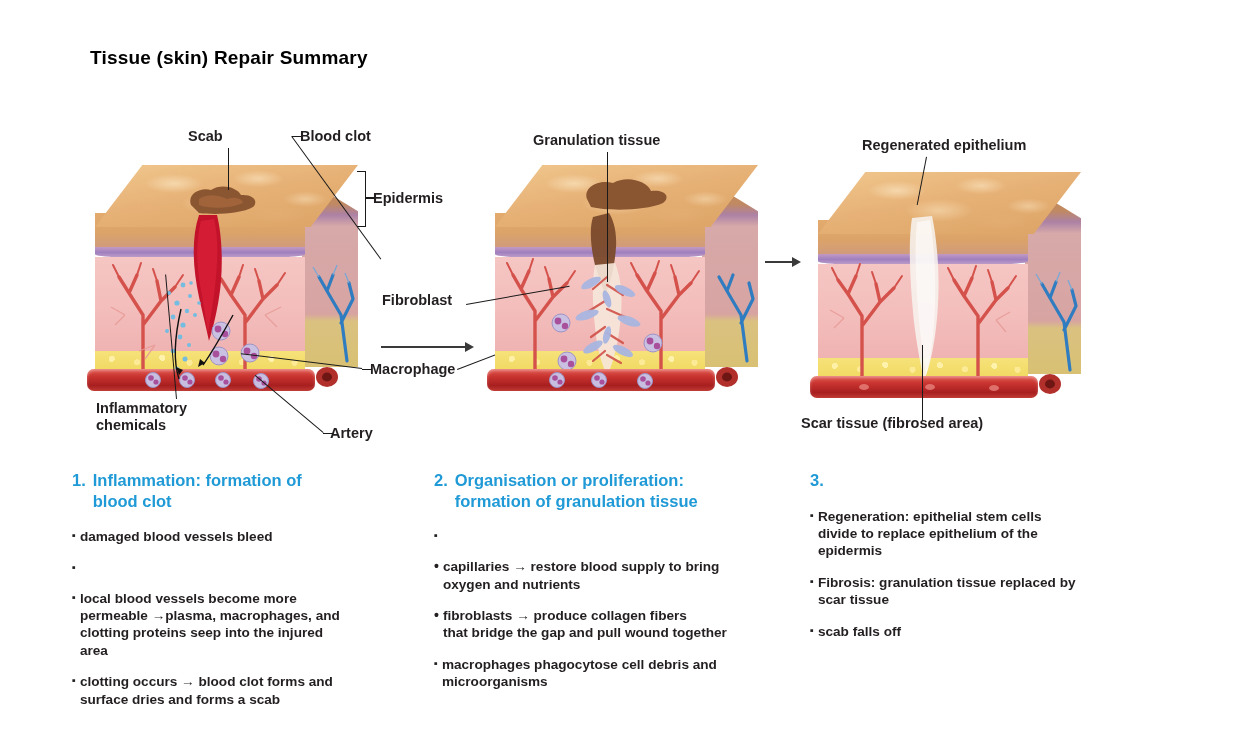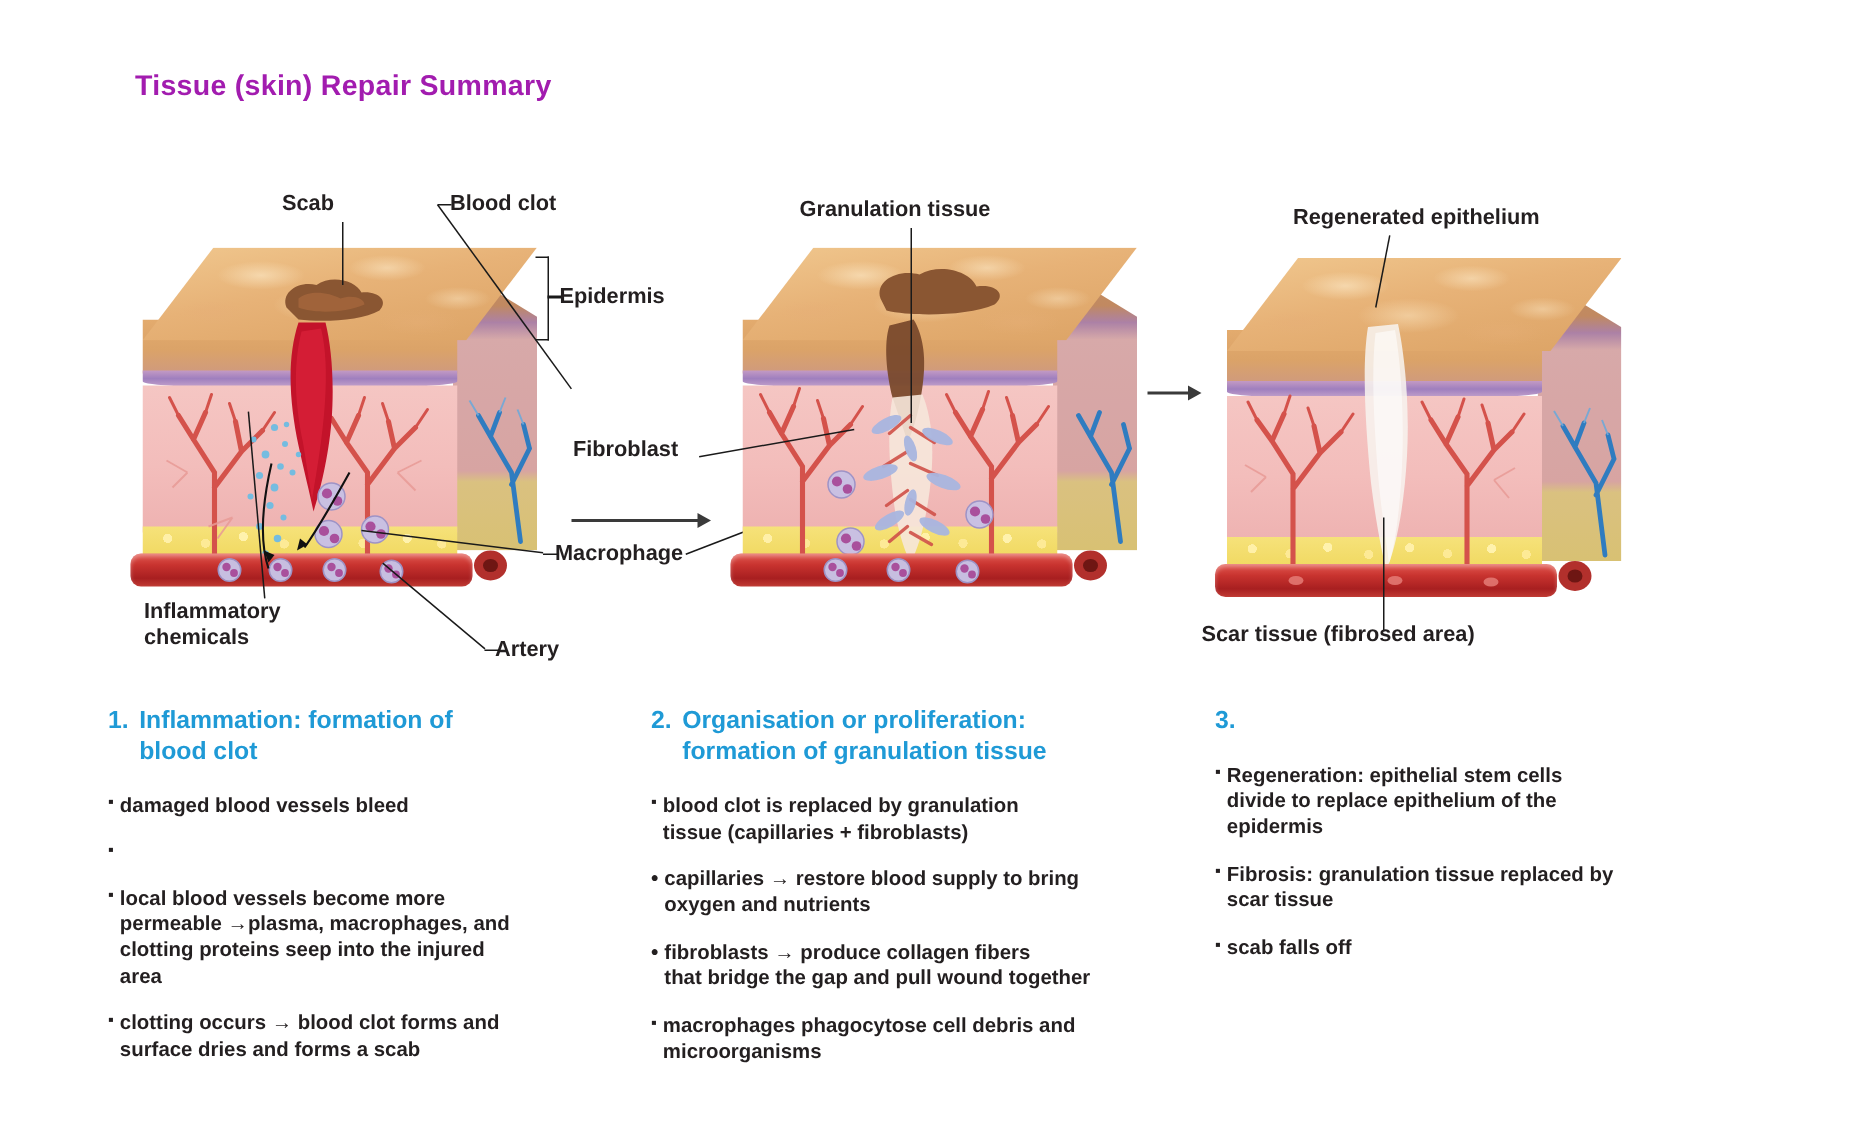--- a/index.html
+++ b/index.html
@@ -9,21 +9,21 @@
     font-family:"Liberation Sans", sans-serif;
     overflow:hidden;
     position:relative;
   }
   .page{position:absolute;inset:0;}
 
   
   .title{
     position:absolute;left:90px;top:47px;
     font-size:19px;font-weight:bold;
-    color:#a21caf;letter-spacing:.2px;
+    color:#000000;letter-spacing:.2px;
     white-space:nowrap;
   }
 
   
   .diagram{position:absolute;left:0;top:110px;width:1249px;height:350px;}
 
   .label{
     position:absolute;
     font-size:14.5px;font-weight:bold;color:#231f20;
     white-space:nowrap;line-height:1.15;
@@ -435,22 +435,20 @@
 
     <div class="col" style="left:434px;width:370px;">
       <div class="heading">
         <span class="num">2.</span>
         <span style="white-space:pre-line">Organisation or proliferation:
 formation of granulation tissue</span>
       </div>
       <div class="bullets">
         <div class="bul sq">
             <span class="mk">▪</span>
-            <span class="tx">blood clot is replaced by granulation
-tissue (capillaries + fibroblasts)</span>
           </div>
         <div class="bul rd">
             <span class="mk">•</span>
             <span class="tx">capillaries → restore blood supply to bring
 oxygen and nutrients</span>
           </div>
         <div class="bul rd">
             <span class="mk">•</span>
             <span class="tx">fibroblasts → produce collagen fibers
 that bridge the gap and pull wound together</span>

